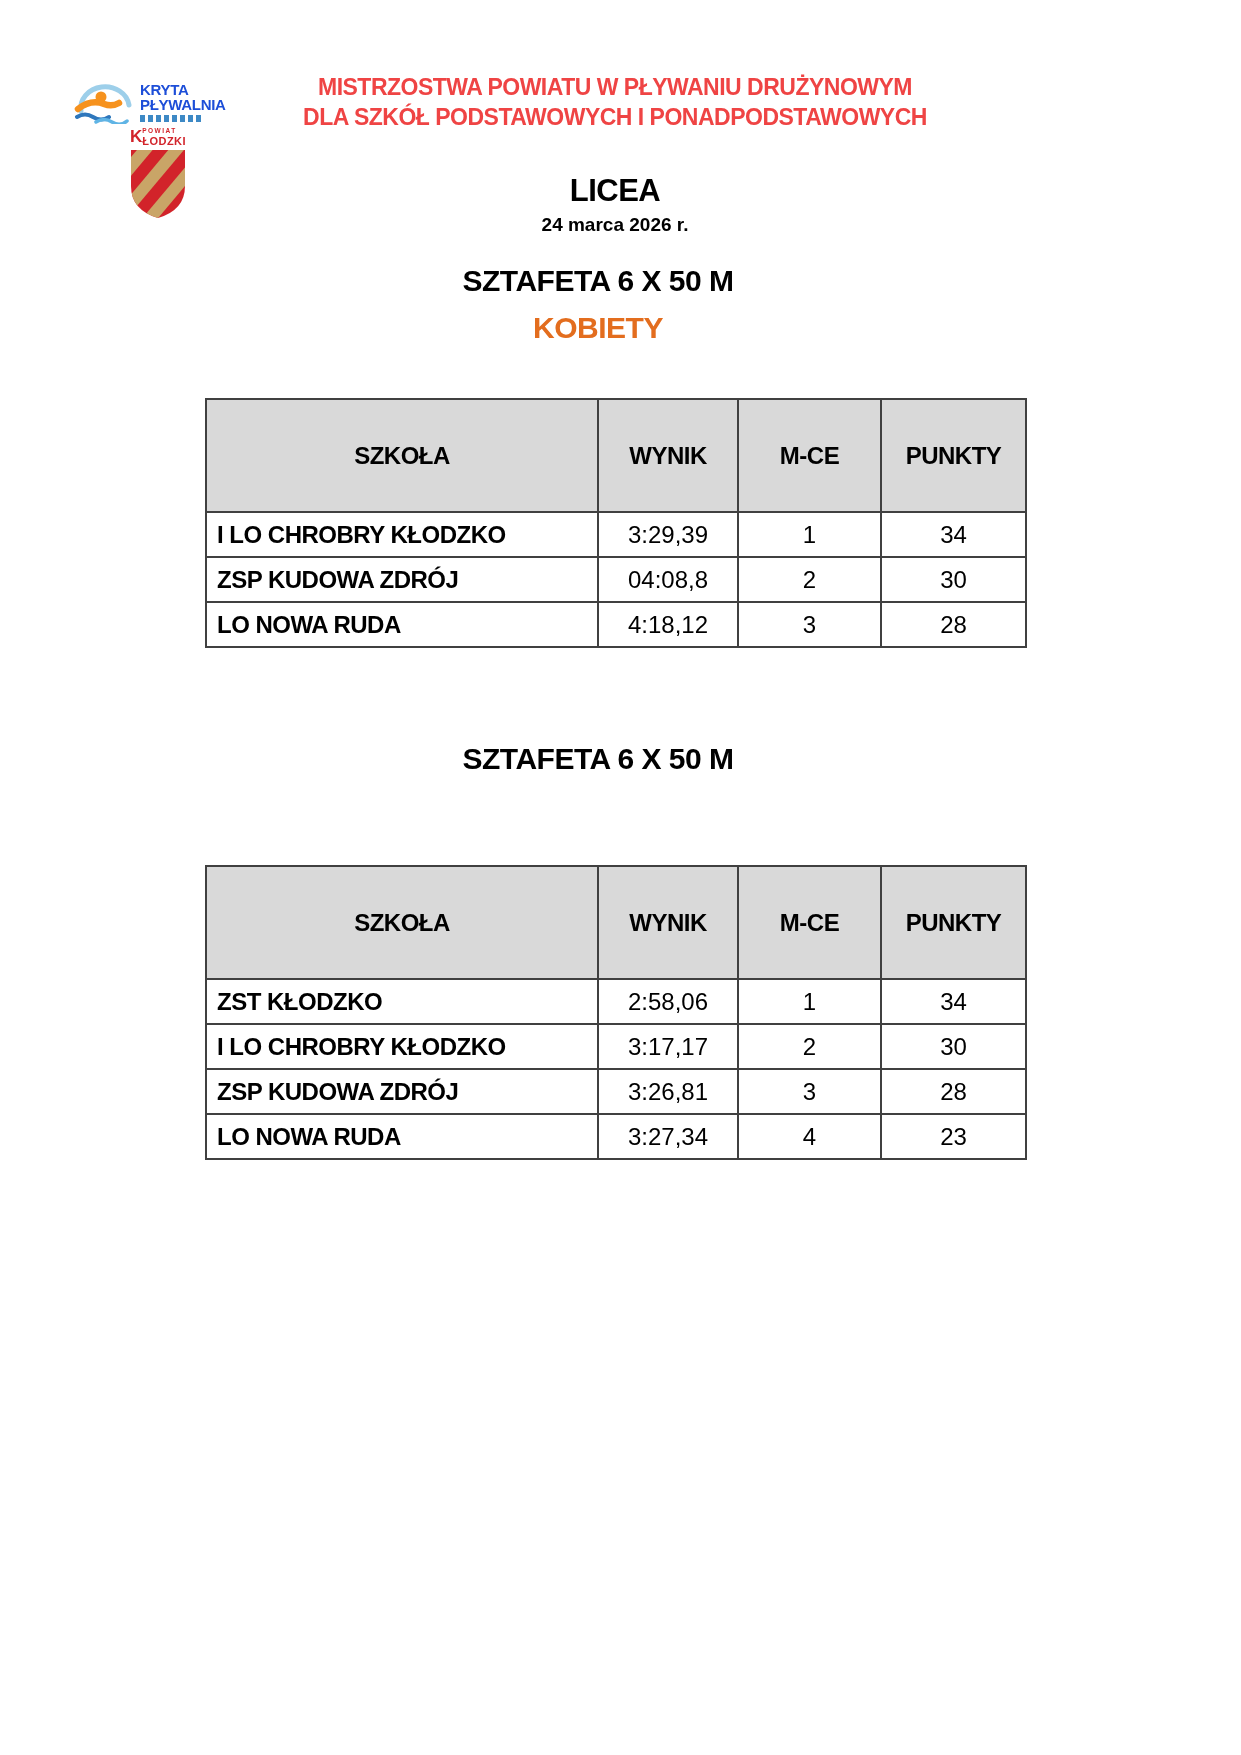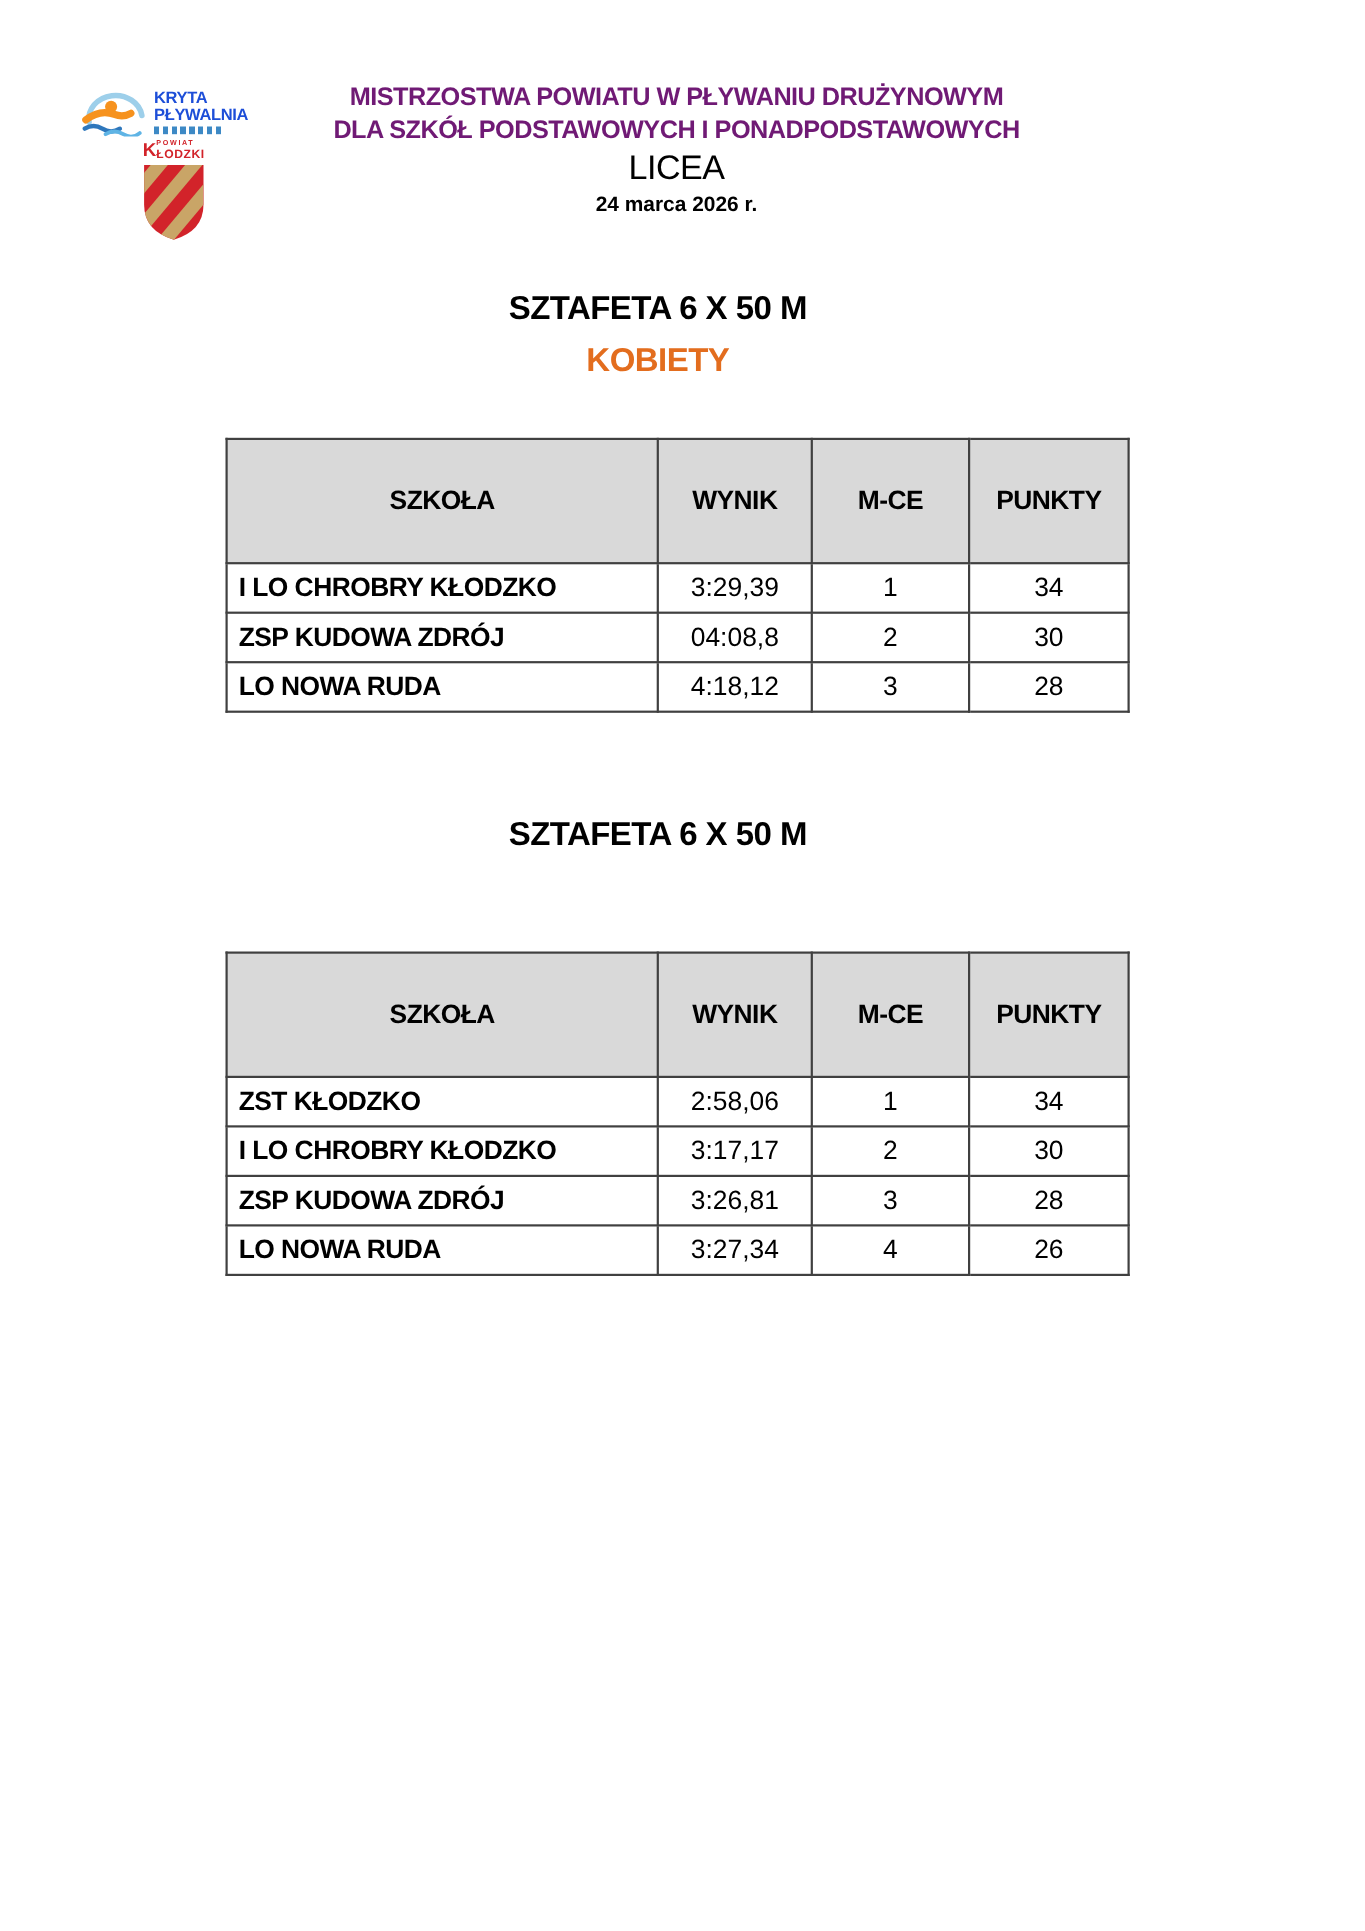--- a/index.html
+++ b/index.html
@@ -32,22 +32,22 @@
     color: #D2232A; font-weight: bold; line-height: 1; margin-bottom: 1px;
   }
   .crest-initial { font-size: 17px; }
   .crest-words { display: flex; flex-direction: column; align-items: flex-start; }
   .crest-word1 { font-size: 6.5px; letter-spacing: 1.5px; margin-bottom: 1px; }
   .crest-word2 { font-size: 11px; letter-spacing: 0.5px; }
   .crest-shield { display: block; margin: 0 auto; }
 
   
   .doc-header { position: absolute; left: 205px; top: 72px; width: 820px; text-align: center; }
-  .doc-title-line { font-size: 23px; font-weight: bold; line-height: 30px; letter-spacing: -0.5px; color: #701a75; }
-  .doc-category { font-size: 31px; font-weight: normal; line-height: 42px; letter-spacing: -0.5px; color: #000; }
+  .doc-title-line { font-size: 23px; font-weight: bold; line-height: 30px; letter-spacing: -0.5px; color: #ef4444; }
+  .doc-category { font-size: 31px; font-weight: bold; line-height: 42px; letter-spacing: -0.5px; color: #000; margin-top: 38px; }
   .doc-date { font-size: 19px; font-weight: bold; line-height: 26px; color: #000; }
 
   
   .section-head { position: absolute; left: 188px; width: 820px; text-align: center; }
   .section-head.s1 { top: 262px; }
   .section-head.s2 { top: 740px; }
   .section-title { font-size: 30px; font-weight: bold; line-height: 38px; letter-spacing: -0.5px; color: #000; }
   .section-subtitle { font-size: 30px; font-weight: bold; line-height: 38px; letter-spacing: -0.5px; margin-top: 9px; }
 
   
@@ -199,18 +199,18 @@
       <tr>
         <td class="school">ZSP KUDOWA ZDRÓJ</td>
         <td>3:26,81</td>
         <td>3</td>
         <td>28</td>
       </tr>
       <tr>
         <td class="school">LO NOWA RUDA</td>
         <td>3:27,34</td>
         <td>4</td>
-        <td>26</td>
+        <td>23</td>
       </tr>
     </tbody>
   </table>
 
 </div>
 
 </body></html>

